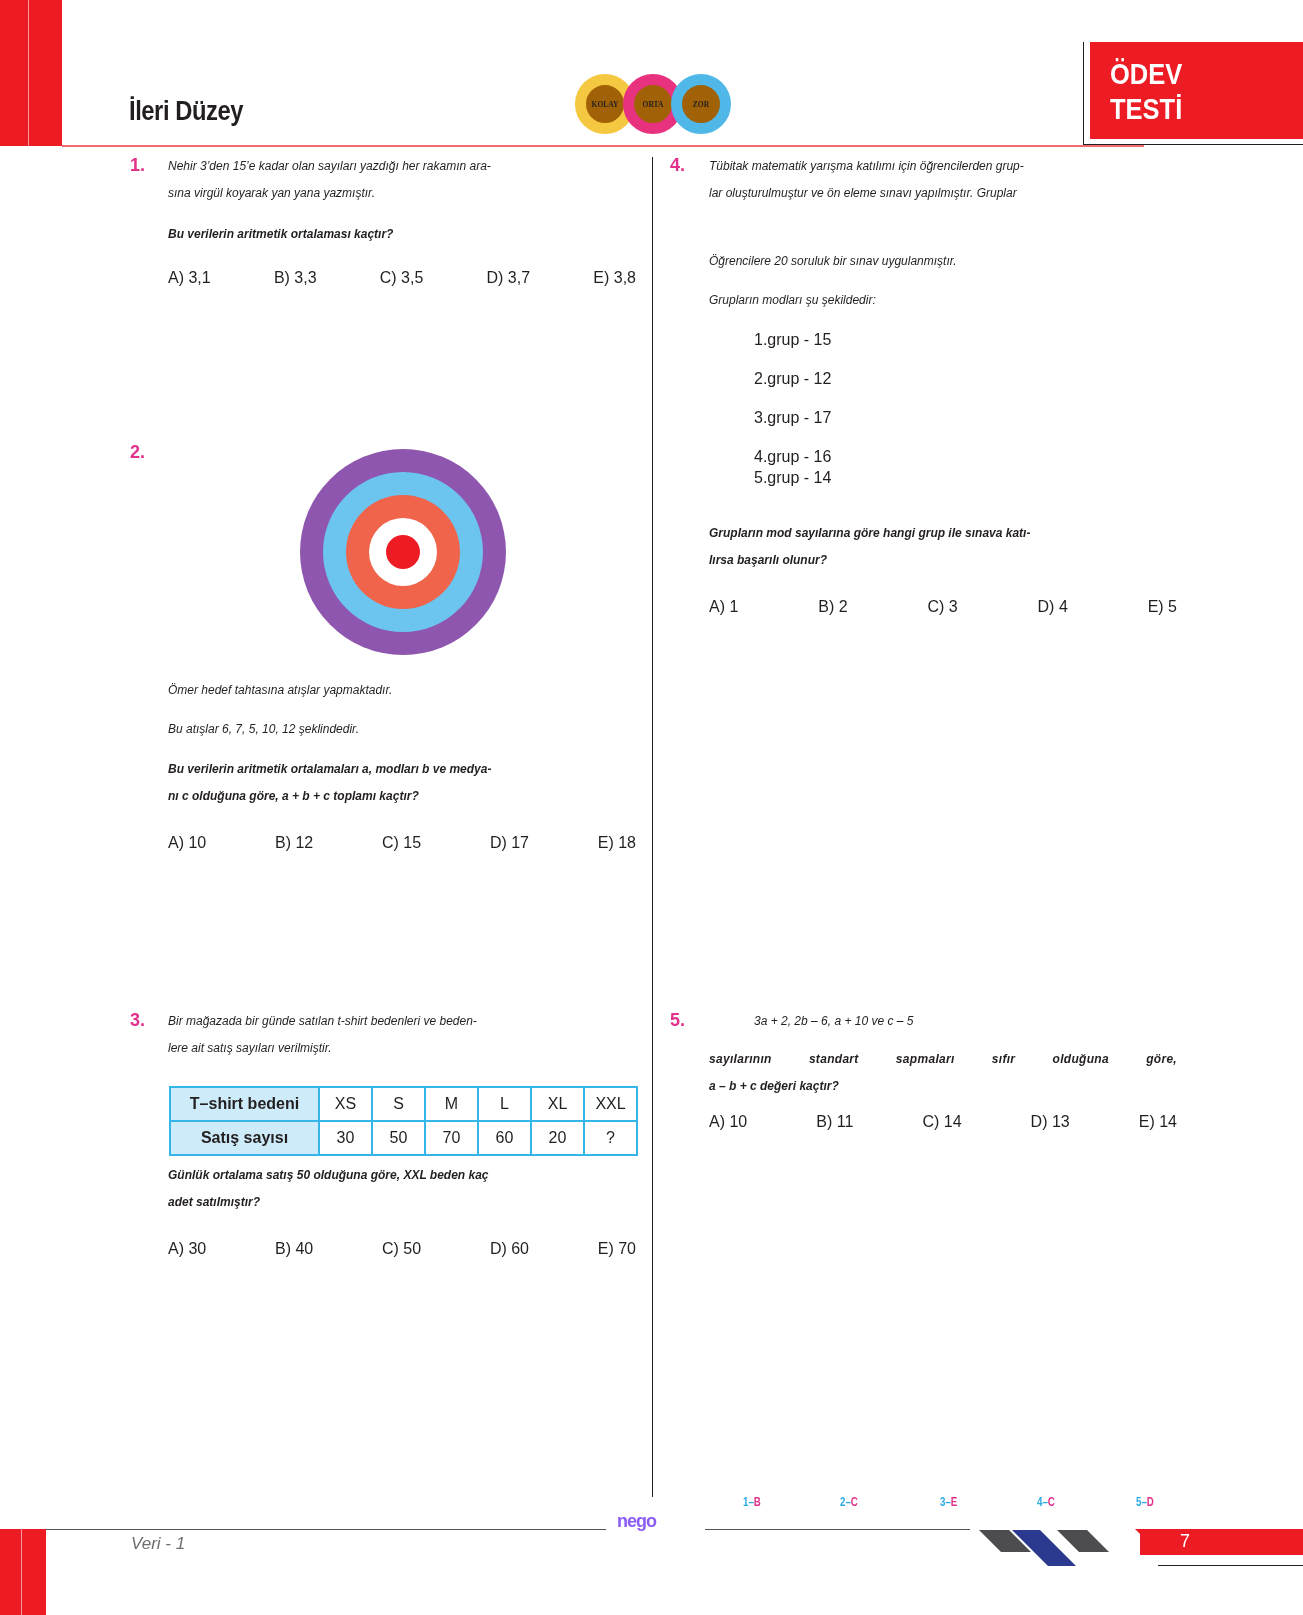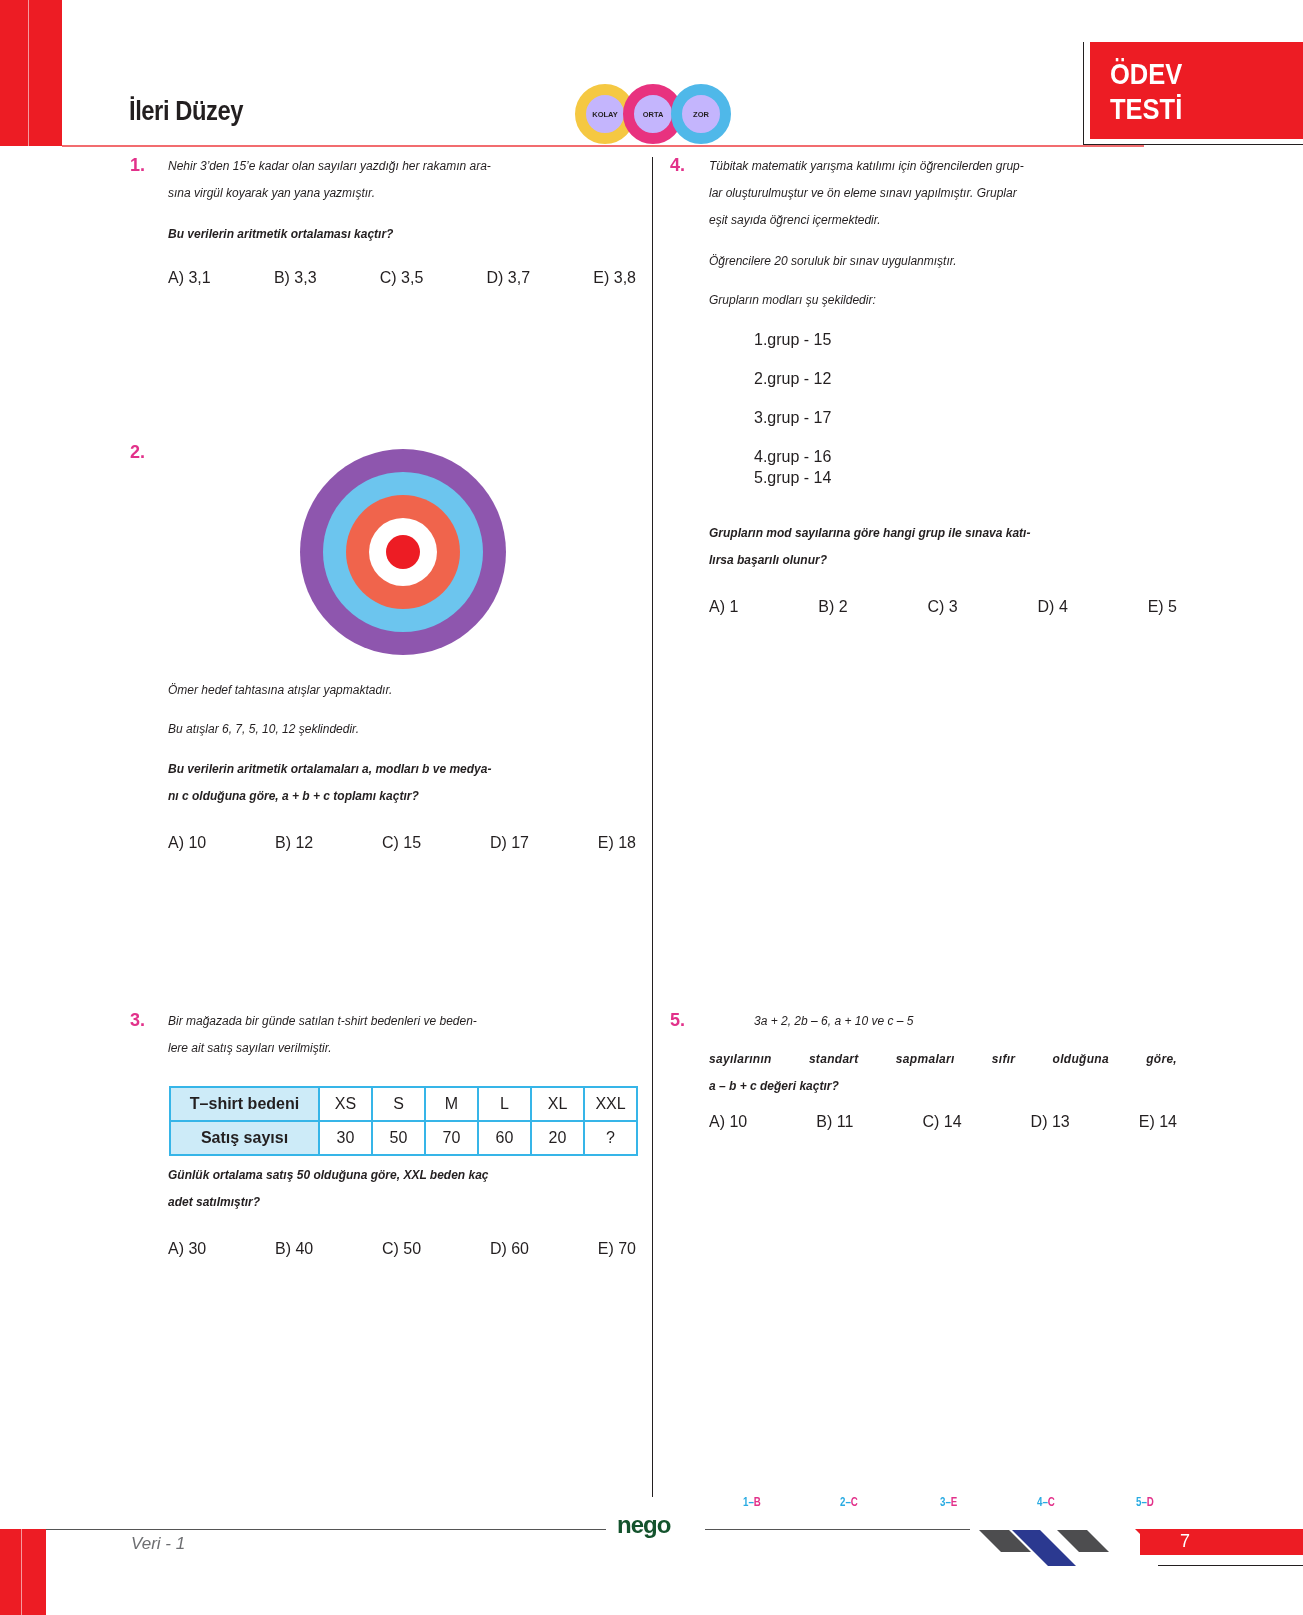--- a/index.html
+++ b/index.html
@@ -10,21 +10,21 @@
   .left-band-top { position: absolute; left: 0; top: 0; width: 62px; height: 146px; background: #ed1c24; }
   .left-band-top::after { content: ""; position: absolute; left: 28px; top: 0; width: 1px; height: 100%; background: #f59a9e; }
   .left-band-bottom { position: absolute; left: 0; top: 1529px; width: 46px; height: 86px; background: #ed1c24; }
   .left-band-bottom::after { content: ""; position: absolute; left: 21px; top: 0; width: 1px; height: 100%; background: #f59a9e; }
 
   .header-title { position: absolute; left: 129px; top: 96px; font-size: 27px; font-weight: bold; color: #231f20; letter-spacing: -0.5px; transform: scaleX(0.88); transform-origin: left; }
   .header-rule { position: absolute; left: 62px; top: 145px; width: 1082px; height: 2px; background: #f26c6f; }
 
   
   .level-logo { position: absolute; left: 575px; top: 70px; width: 160px; height: 64px; }
-  .ring { position: absolute; top: 14px; width: 60px; height: 60px; border-radius: 50%; border: 11px solid; display: flex; align-items: center; justify-content: center; background: #c4b5fd; }
+  .ring { position: absolute; top: 4px; width: 60px; height: 60px; border-radius: 50%; border: 11px solid; display: flex; align-items: center; justify-content: center; background: #a16207; font-family: Liberation Serif, serif; }
   .ring span { font-size: 7.5px; font-weight: bold; color: #231f20; }
   .ring.kolay { left: 0; border-color: #f5c842; }
   .ring.orta { left: 48px; border-color: #e8327f; }
   .ring.zor { left: 96px; border-color: #4fb8e9; }
 
   
   .odev-frame { position: absolute; left: 1083px; top: 42px; width: 220px; height: 103px; border-left: 1px solid #231f20; border-bottom: 1px solid #231f20; }
   .odev-box { position: absolute; left: 1090px; top: 42px; width: 213px; height: 97px; background: #ed1c24; padding: 14px 0 0 20px; }
   .odev-box div { color: #fff; font-weight: bold; font-size: 30px; line-height: 35px; transform: scaleX(0.85); transform-origin: left; }
 
@@ -51,21 +51,21 @@
   
   .answers { position: absolute; top: 1494px; font-size: 13px; font-weight: bold; transform: scaleX(0.75); transform-origin: left; }
   .answers .n { color: #29abe2; }
   .answers .l { color: #e2318a; }
 
   
   .footer-rule-left { position: absolute; left: 46px; top: 1529px; width: 560px; height: 1px; background: #555; }
   .footer-rule-mid { position: absolute; left: 705px; top: 1529px; width: 265px; height: 1px; background: #555; }
   .footer-label { position: absolute; left: 131px; top: 1534px; font-size: 17px; font-style: italic; color: #6d6e71; }
   .nego-logo { position: absolute; left: 617px; top: 1511px; height: 32px; display: flex; align-items: baseline; }
-  .nego-logo span { font-size: 24px; font-weight: bold; color: #14532d; letter-spacing: -1px; }
+  .nego-logo span { font-size: 18px; font-weight: bold; color: #8b5cf6; letter-spacing: -1px; }
   .stripe { position: absolute; top: 1530px; height: 22px; transform: skewX(45deg); }
   .page-tab { position: absolute; left: 1140px; top: 1529px; width: 163px; height: 26px; background: #ed1c24; }
   .page-num { position: absolute; left: 1180px; top: 1531px; font-size: 18px; color: #fff; }
   .page-line { position: absolute; left: 1158px; top: 1565px; width: 145px; height: 1px; background: #231f20; }
 </style>
 </head>
 <body>
 
 <div class="left-band-top"></div>
 <div class="left-band-bottom"></div>
@@ -165,21 +165,20 @@
   <span>B) 40</span>
   <span>C) 50</span>
   <span>D) 60</span>
   <span>E) 70</span>
 </div>
 
 <div class="qnum" style="left:670px; top:155px;">4.</div>
 <div class="txt justify" style="left:709px; top:153px; width:468px;">
   <div>Tübitak matematik yarışma katılımı için öğrencilerden grup-</div>
   <div>lar oluşturulmuştur ve ön eleme sınavı yapılmıştır. Gruplar</div>
-  <div>eşit sayıda öğrenci içermektedir.</div>
 </div>
 <div class="txt" style="left:709px; top:248px;">Öğrencilere 20 soruluk bir sınav uygulanmıştır.</div>
 <div class="txt" style="left:709px; top:287px;">Grupların modları şu şekildedir:</div>
 <div class="grp" style="left:754px; top:331px;">1.grup - 15</div>
 <div class="grp" style="left:754px; top:370px;">2.grup - 12</div>
 <div class="grp" style="left:754px; top:409px;">3.grup - 17</div>
 <div class="grp" style="left:754px; top:448px;">4.grup - 16</div>
 <div class="grp" style="left:754px; top:469px;">5.grup - 14</div>
 <div class="txt bold justify" style="left:709px; top:520px; width:468px;">
   <div>Grupların mod sayılarına göre hangi grup ile sınava katı-</div>

